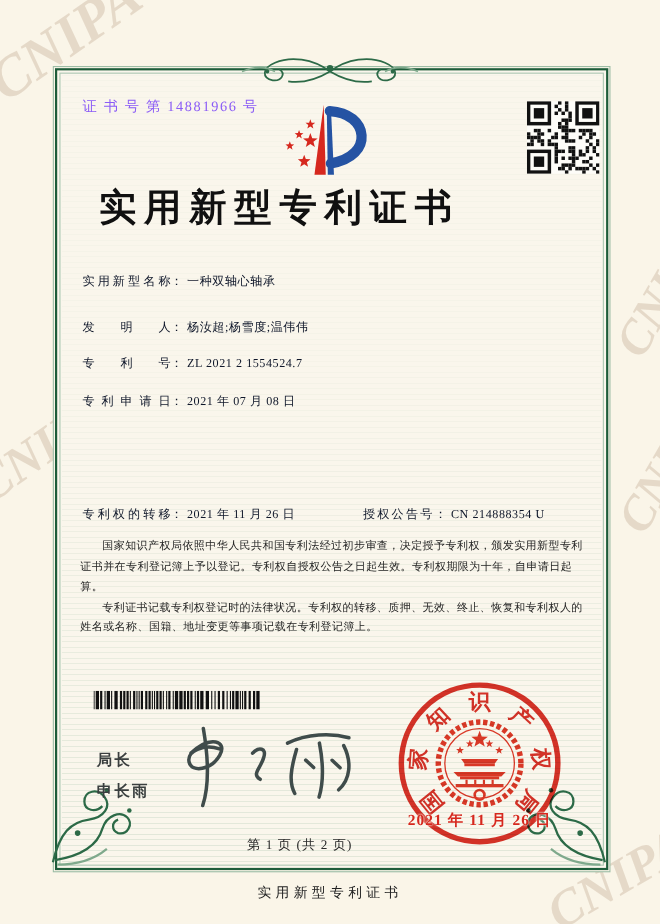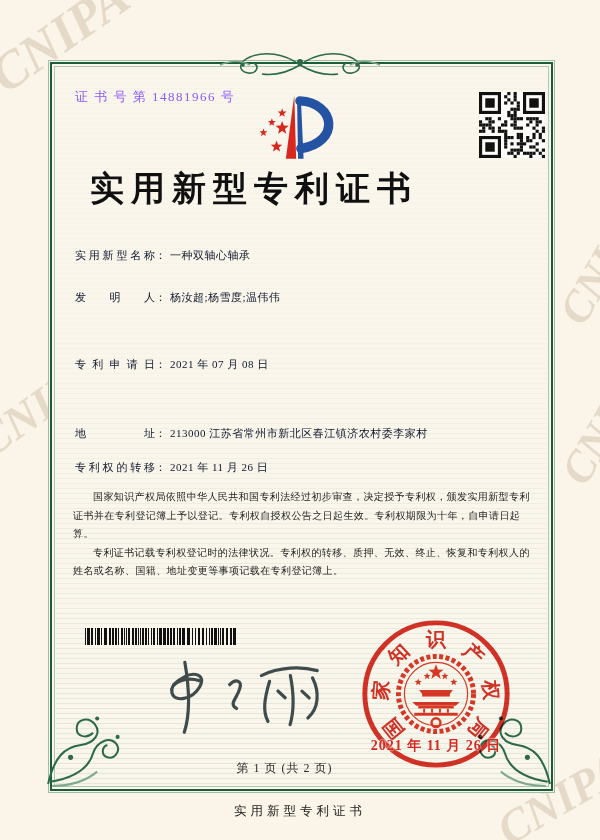--- a/index.html
+++ b/index.html
@@ -27,21 +27,21 @@
   .fcolon{display:inline-block;margin-right:4px;}
   .fvalue{letter-spacing:0.5px;}
   .paras{left:73px;top:488px;width:458px;font-size:10px;line-height:1.85;
          color:#242424;letter-spacing:0.4px;}
   .paras p{margin:0;text-indent:2em;}
   .signer{left:88px;top:676px;font-family:"Liberation Sans","DejaVu Sans",sans-serif;
           font-size:14px;font-weight:600;color:#3a3f3f;letter-spacing:2px;line-height:29px;}
   .sealdate{left:352px;top:737px;width:168px;text-align:center;font-size:14px;font-weight:bold;
             color:#d6281e;letter-spacing:1px;
             text-shadow:0 0 2px #faf6ec,0 0 2px #faf6ec;}
-  .pageno{left:54px;top:760px;width:461px;text-align:center;font-size:12px;color:#2a2a2a;letter-spacing:1px;}
+  .pageno{left:42px;top:760px;width:461px;text-align:center;font-size:12px;color:#2a2a2a;letter-spacing:1px;}
   .note{left:0;top:803px;width:600px;text-align:center;font-size:12.5px;color:#222;letter-spacing:4px;}
   .sealsvg{mix-blend-mode:multiply;opacity:.95;}
   svg{display:block;}
 </style>
 </head>
 <body>
 
 <div class="page">
 
   <span class="wm" style="left:-18px;top:6px;font-size:52px;transform:rotate(-35deg);">CNIPA</span>
@@ -227,28 +227,31 @@
     </svg>
 
   <div class="abs title">实用新型专利证书</div>
 
   <div class="abs frow" style="top:248px;">
     <span class="flabel">实用新型名称</span><span class="fcolon">：</span><span class="fvalue">一种双轴心轴承</span>
   </div>
   <div class="abs frow" style="top:290px;">
     <span class="flabel">发明人</span><span class="fcolon">：</span><span class="fvalue">杨汝超;杨雪度;温伟伟</span>
   </div>
+  <div class="abs frow" style="top:323px;">
+    <span class="flabel">专利号</span><span class="fcolon">：</span><span class="fvalue">ZL 2021 2 1554524.7</span>
+  </div>
   <div class="abs frow" style="top:357px;">
     <span class="flabel">专利申请日</span><span class="fcolon">：</span><span class="fvalue">2021 年 07 月 08 日</span>
   </div>
-  <div class="abs frow" style="top:426px;">
-    <span class="flabel">地址</span><span class="fcolon">：</span><span class="fvalue">213000 江苏省常州市新北区春江镇济农村委李家村</span>
-  </div>
   <div class="abs frow" style="top:460px;">
     <span class="flabel">专利权的转移</span><span class="fcolon">：</span><span class="fvalue">2021 年 11 月 26 日</span>
+  </div>
+  <div class="abs frow" style="top:460px;left:330px;">
+    <span style="letter-spacing:2px;">授权公告号</span><span class="fcolon">：</span><span class="fvalue">CN 214888354 U</span>
   </div>
 
   <div class="abs paras">
     <p>国家知识产权局依照中华人民共和国专利法经过初步审查，决定授予专利权，颁发实用新型专利证书并在专利登记簿上予以登记。专利权自授权公告之日起生效。专利权期限为十年，自申请日起算。</p>
     <p>专利证书记载专利权登记时的法律状况。专利权的转移、质押、无效、终止、恢复和专利权人的姓名或名称、国籍、地址变更等事项记载在专利登记簿上。</p>
   </div>
 
   <svg class="abs" style="left:85px;top:628px;" width="156" height="17" viewBox="0 0 156 17" id="barcode">
       <rect x="0" y="0" width="1" height="17" fill="#111"></rect>
       <rect x="2" y="0" width="3" height="17" fill="#111"></rect>
@@ -293,20 +296,24 @@
       <rect x="126" y="0" width="2" height="17" fill="#111"></rect>
       <rect x="129" y="0" width="3" height="17" fill="#111"></rect>
       <rect x="133" y="0" width="1" height="17" fill="#111"></rect>
       <rect x="135" y="0" width="1" height="17" fill="#111"></rect>
       <rect x="137" y="0" width="2" height="17" fill="#111"></rect>
       <rect x="141" y="0" width="2" height="17" fill="#111"></rect>
       <rect x="145" y="0" width="2" height="17" fill="#111"></rect>
       <rect x="148" y="0" width="3" height="17" fill="#111"></rect>
     </svg>
 
+  <div class="abs signer">
+    <div>局长</div>
+    <div>申长雨</div>
+  </div>
 
   <svg class="abs" style="left:150px;top:648px;transform:rotate(-2deg);" width="200" height="92" viewBox="0 0 200 92">
     <g fill="none" stroke="#2c3a3a" stroke-width="3.2" stroke-linecap="round" opacity="0.9">
       <path d="M36,12 C39,34 41,60 33,82"></path>
       <path d="M24,34 C42,18 58,24 50,37 C42,50 24,52 22,42 C20,32 36,26 50,31"></path>
       <path d="M80,36 C86,30 93,32 90,40 C87,50 78,55 86,60"></path>
       <path d="M112,28 C130,20 152,20 168,25"></path>
       <path d="M120,34 C114,52 112,64 117,74"></path>
       <path d="M141,29 C144,48 144,63 139,78"></path>
       <path d="M163,32 C170,47 168,63 157,72"></path>

